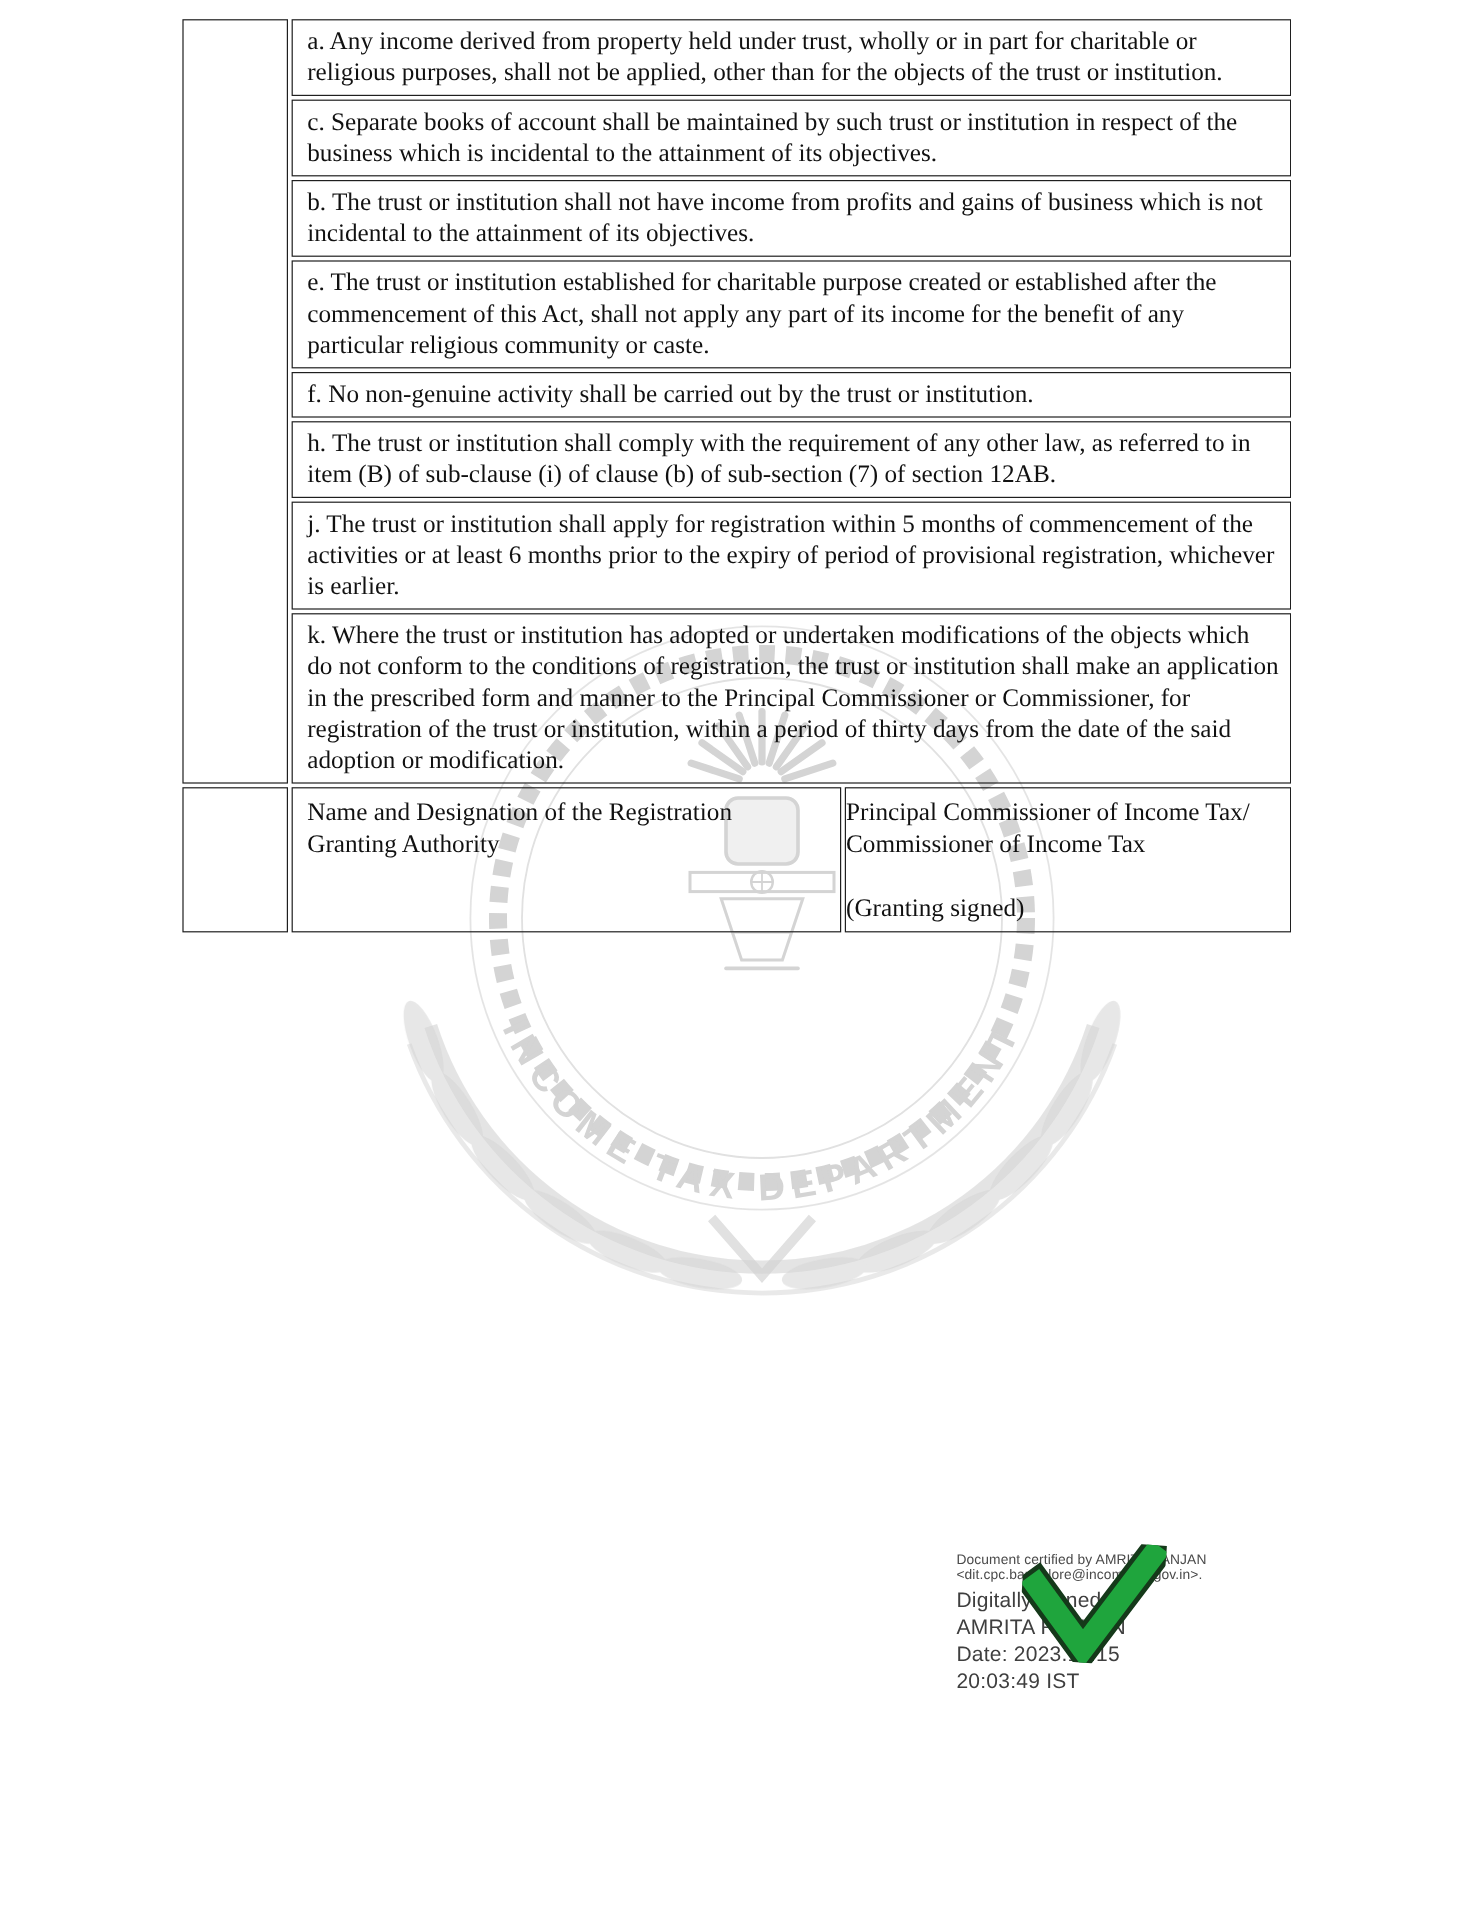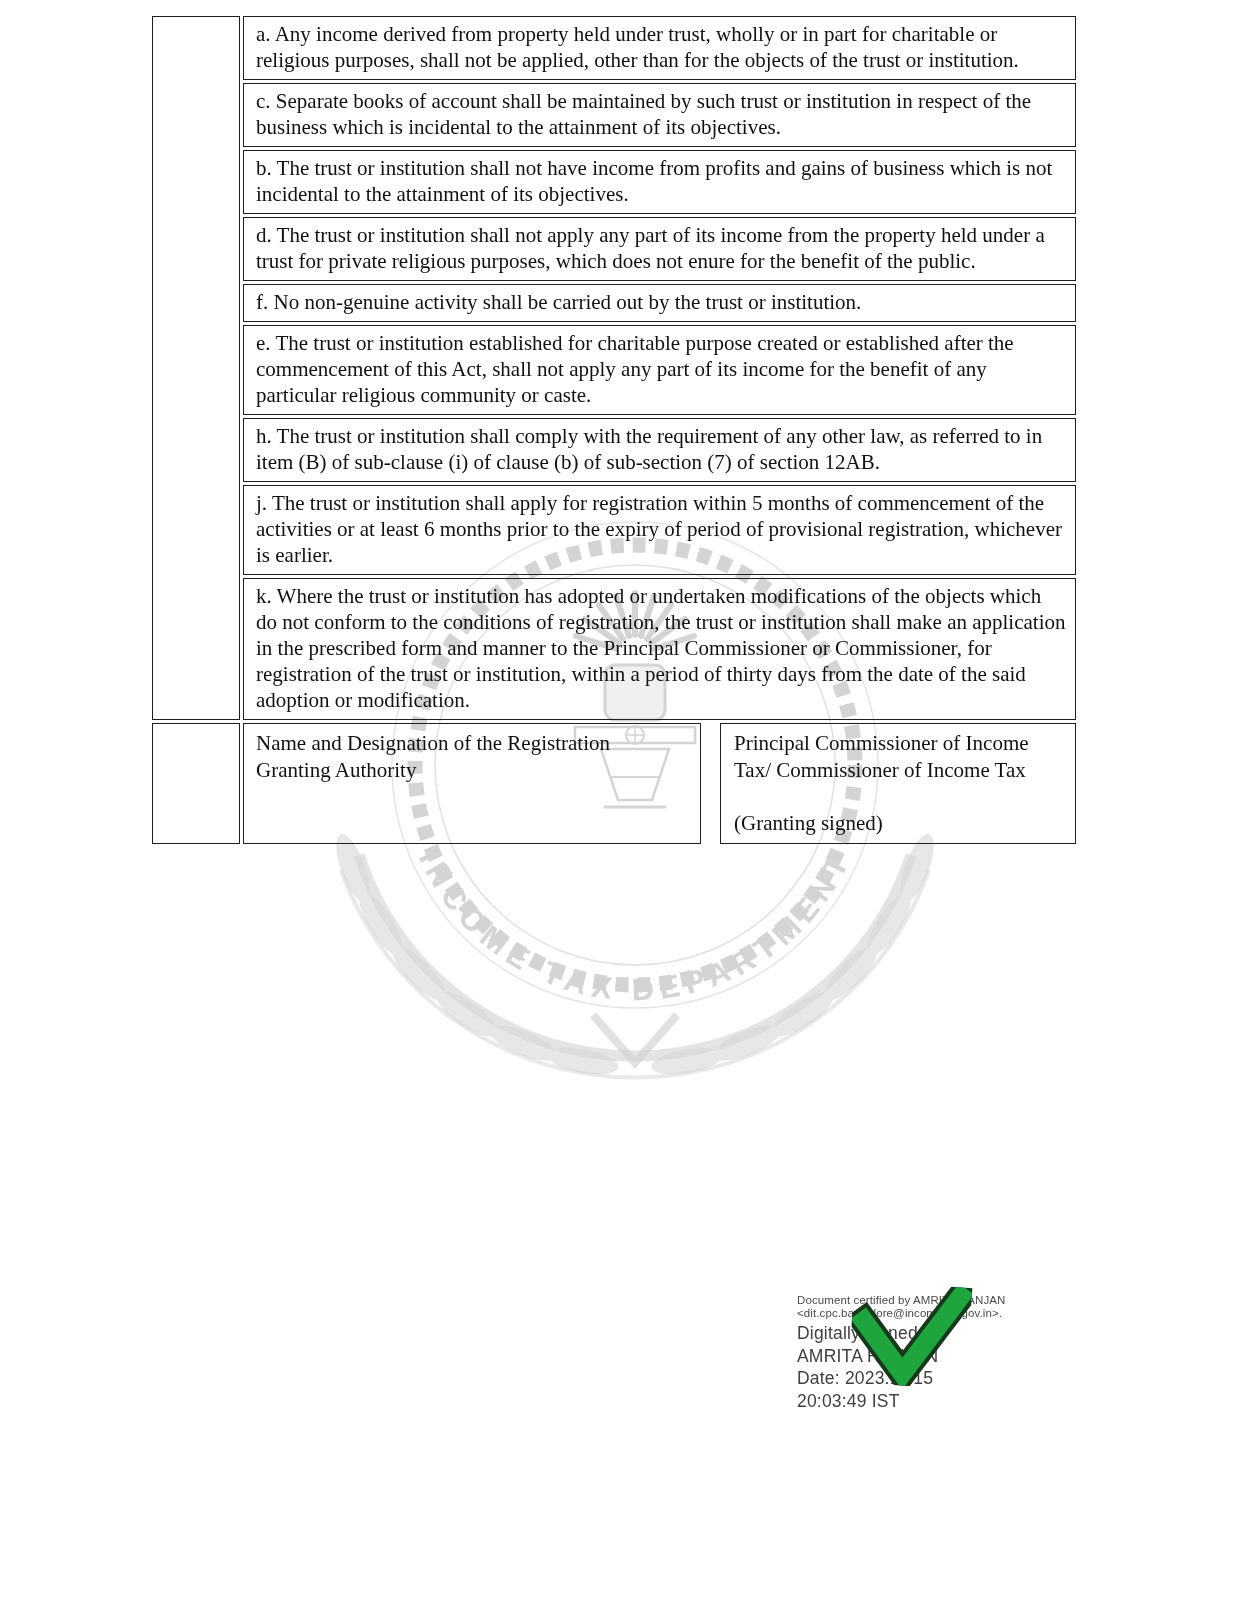--- a/index.html
+++ b/index.html
@@ -53,24 +53,23 @@
   .footer-label {
     flex: 0 0 458px;
     border: 1.5px solid #1f1f1f;
     padding: 6px 28px 6px 12px;
     font-size: 21px;
     line-height: 27px;
   }
   .footer-value {
     flex: 1;
     border: 1.5px solid #1f1f1f;
-    padding: 6px 8px 6px 13px;
+    padding: 6px 8px 6px 0;
     font-size: 21px;
     line-height: 27px;
-    margin-left: 16px;
   }
   .signed-note { margin-top: 26px; }
 
   
   .sig-block {
     position: absolute;
     left: 797px;
     top: 1294px;
     z-index: 2;
     font-family: "Liberation Sans", sans-serif;
@@ -148,23 +147,22 @@
   </g>
 </svg>
 
 <div class="doc-table">
   <div class="row-main">
     <div class="left-spacer"></div>
     <div class="cond-stack">
       <div class="cond-cell">a. Any income derived from property held under trust, wholly or in part for charitable or religious purposes, shall not be applied, other than for the objects of the trust or institution.</div>
       <div class="cond-cell">c. Separate books of account shall be maintained by such trust or institution in respect of the business which is incidental to the attainment of its objectives.</div>
       <div class="cond-cell">b. The trust or institution shall not have income from profits and gains of business which is not incidental to the attainment of its objectives.</div>
-      <div class="cond-cell">d. The trust or institution shall not apply any part of its income from the property held under a trust for private religious purposes, which does not enure for the benefit of the public.</div>
+      <div class="cond-cell">e. The trust or institution established for charitable purpose created or established after the commencement of this Act, shall not apply any part of its income for the benefit of any particular religious community or caste.</div>
       <div class="cond-cell">f. No non-genuine activity shall be carried out by the trust or institution.</div>
-      <div class="cond-cell">e. The trust or institution established for charitable purpose created or established after the commencement of this Act, shall not apply any part of its income for the benefit of any particular religious community or caste.</div>
       <div class="cond-cell">h. The trust or institution shall comply with the requirement of any other law, as referred to in item (B) of sub-clause (i) of clause (b) of sub-section (7) of section 12AB.</div>
       <div class="cond-cell">j. The trust or institution shall apply for registration within 5 months of commencement of the activities or at least 6 months prior to the expiry of period of provisional registration, whichever is earlier.</div>
       <div class="cond-cell">k. Where the trust or institution has adopted or undertaken modifications of the objects which do not conform to the conditions of registration, the trust or institution shall make an application in the prescribed form and manner to the Principal Commissioner or Commissioner, for registration of the trust or institution, within a period of thirty days from the date of the said adoption or modification.</div>
     </div>
   </div>
 
   <div class="row-footer">
     <div class="footer-spacer"></div>
     <div class="footer-label">Name and Designation of the Registration Granting Authority</div>
     <div class="footer-value">

